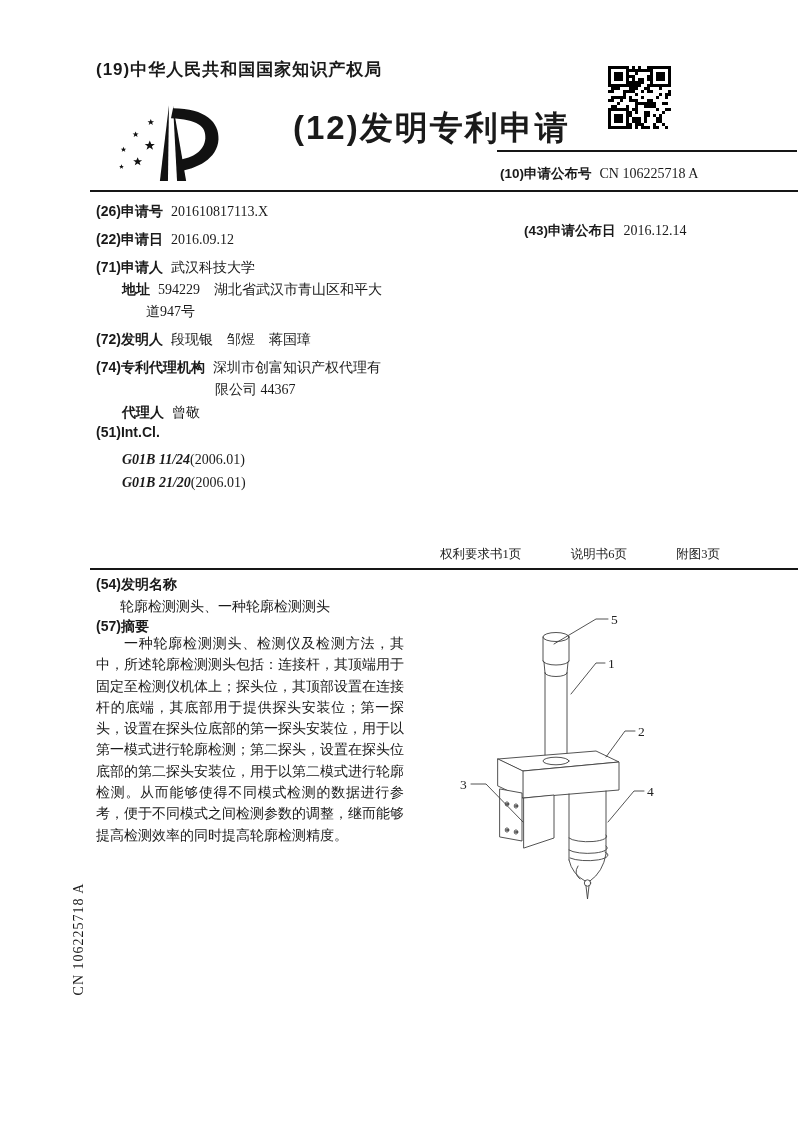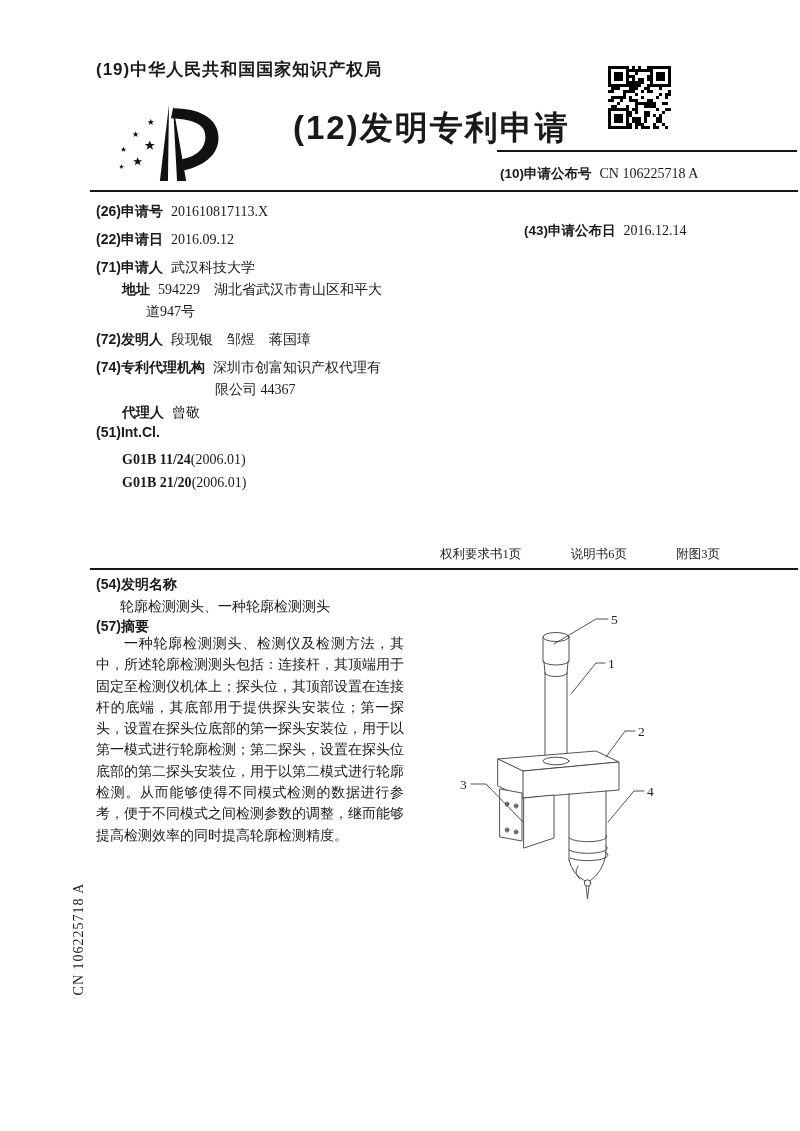--- a/index.html
+++ b/index.html
@@ -7,21 +7,21 @@
     position:relative;width:800px;height:1131px;background:#fff;
     margin:0 auto;color:#1a1a1a;overflow:hidden;
     font-family:"Liberation Serif","DejaVu Serif",serif;
   }
   .sans{font-family:"Liberation Sans","DejaVu Sans",sans-serif;font-weight:700;}
   .abs{position:absolute;white-space:nowrap;}
   .rule{position:absolute;background:#161616;}
   .row{position:absolute;font-size:14px;white-space:nowrap;}
   .row .lbl{font-family:"Liberation Sans","DejaVu Sans",sans-serif;font-weight:700;margin-right:8px;}
   .row .val{font-family:"Liberation Serif","DejaVu Serif",serif;}
-  .code{font-weight:700;}
+  .code{font-style:italic;font-weight:700;}
   .office{left:96px;top:58px;font-size:17px;letter-spacing:1px;}
   .doctype{left:293px;top:106px;font-size:33px;letter-spacing:2px;}
   .pubrow .lbl{font-size:13.5px;}
   .pubrow .val{font-size:14px;}
   .qr{position:absolute;left:608px;top:66px;width:63px;height:63px;}
   .qr i{position:absolute;width:3px;height:3px;background:#000;}
   .pagesinfo{position:absolute;left:440px;top:546px;width:280px;display:flex;
     justify-content:space-between;gap:15px;font-size:12.5px;}
   .abstract{
     position:absolute;left:96px;top:633px;width:308px;font-size:14px;

